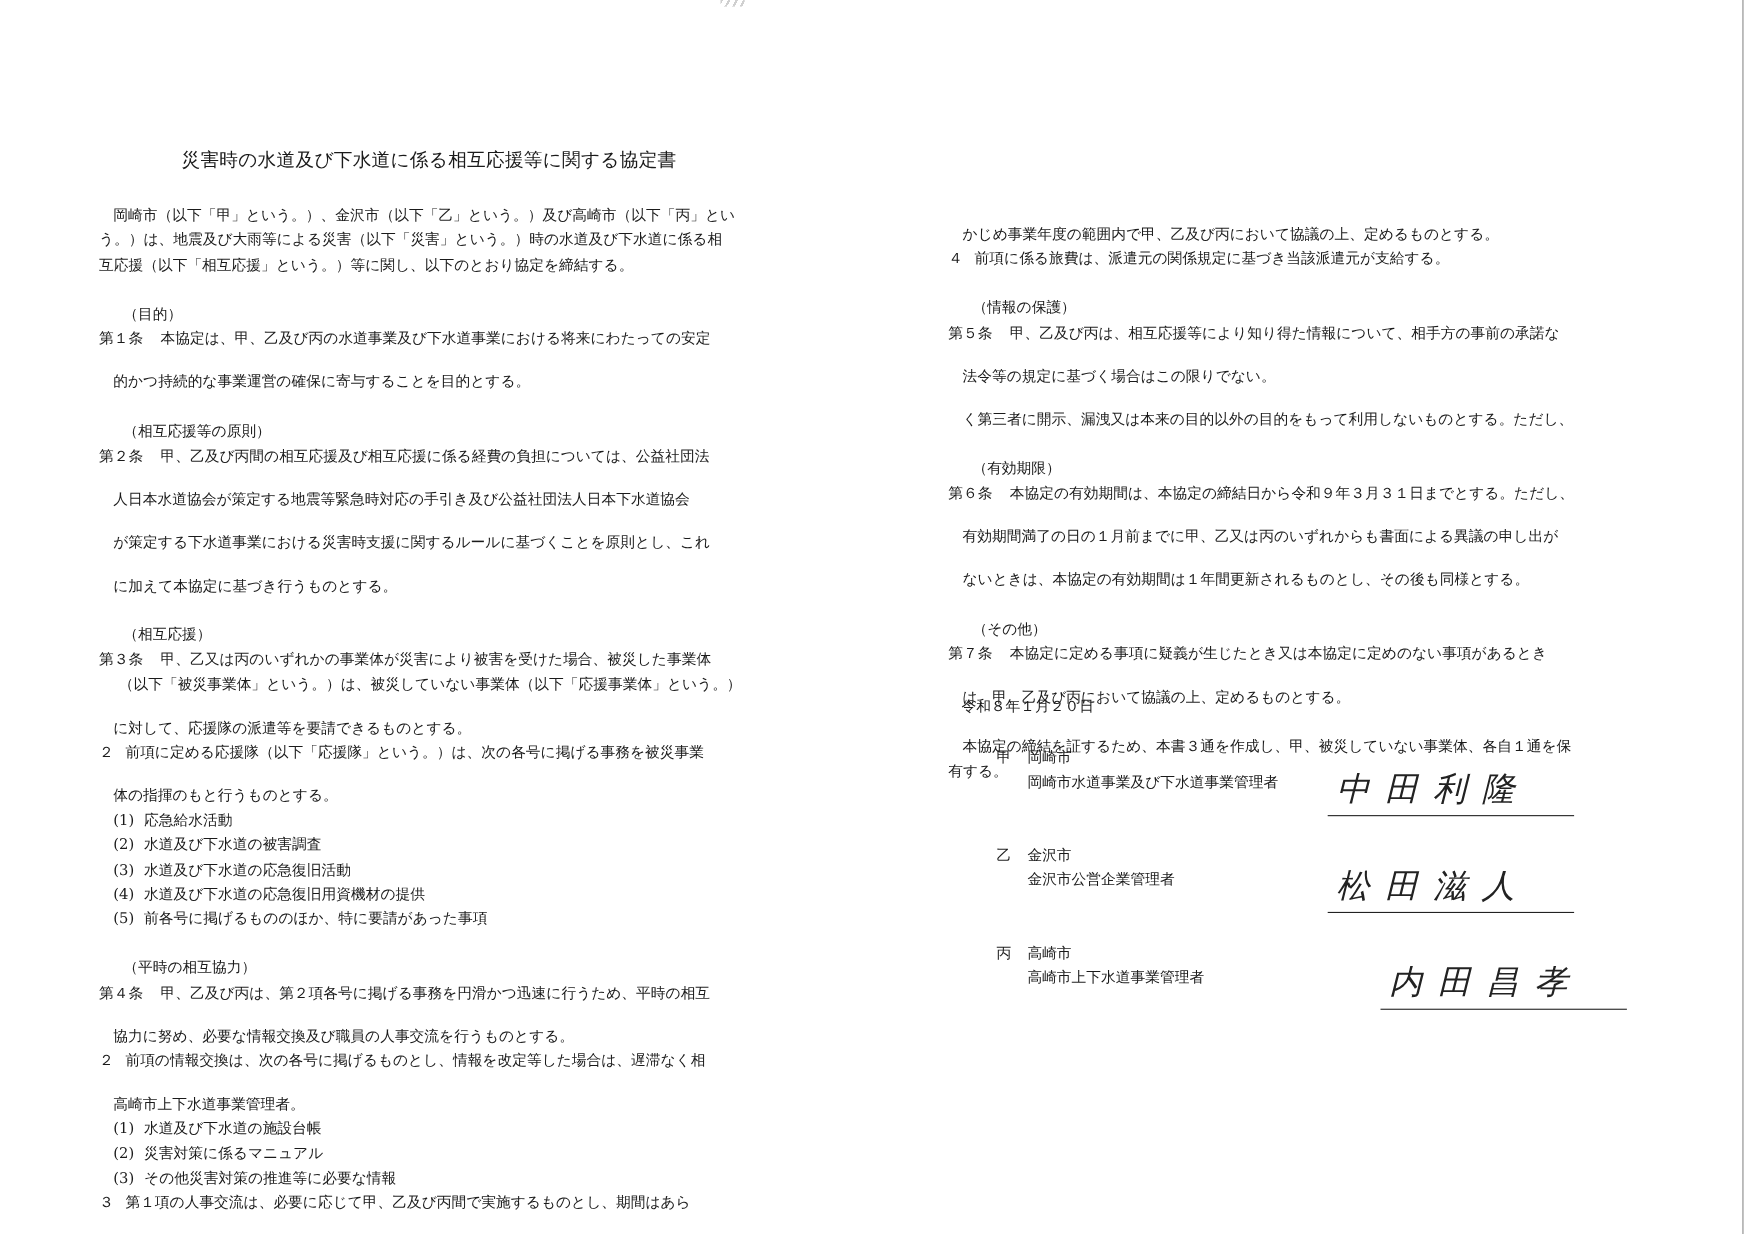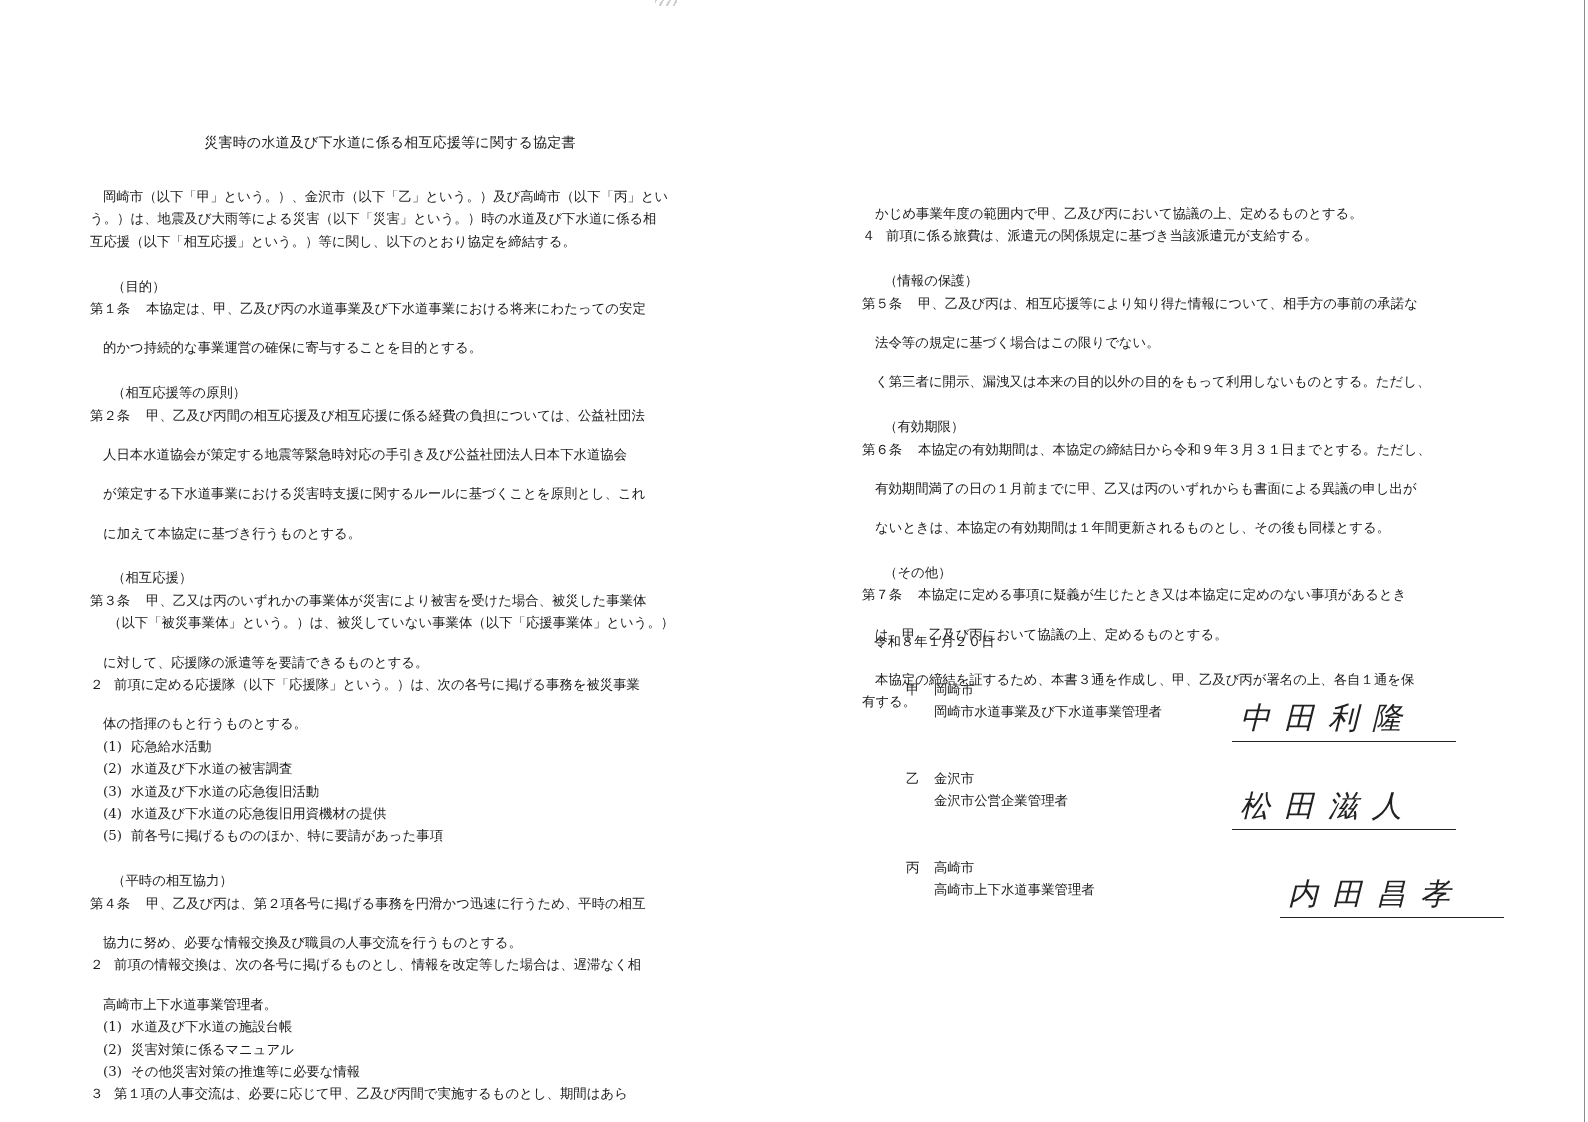--- a/index.html
+++ b/index.html
@@ -13,21 +13,21 @@
     .edge-line {
       position: absolute; top: 0; right: 3px; width: 1px; height: 1122px; background: #8a8a8a;
     }
     .scan-mark {
       position: absolute; top: 0; left: 655px; width: 22px; height: 6px;
       background: repeating-linear-gradient(120deg, #bbb 0 2px, transparent 2px 6px);
       opacity: 0.7;
     }
     .title {
       position: absolute; top: 134px; left: 150px; width: 480px;
-      text-align: center; font-size: 14px; letter-spacing: 0.2px;
+      text-align: center; font-size: 17px; letter-spacing: 0.2px;
       font-family: "DejaVu Sans", "Liberation Sans", sans-serif;
     }
     .col { position: absolute; }
     .col-left { top: 186px; left: 90px; width: 620px; }
     .col-right { top: 186px; left: 862px; width: 620px; }
     .line { line-height: 22.4px; white-space: nowrap; height: 22.4px; }
     .ind1 { padding-left: 13px; }
     .ind-head { padding-left: 22px; }
     .ind-item { padding-left: 13px; }
     .ind-cont { padding-left: 13px; margin-top: 17px; }
@@ -36,21 +36,21 @@
     .art-no { display: inline-block; width: 56px; }
     .para-no { display: inline-block; width: 24px; }
     .item-no { display: inline-block; width: 28px; }
 
     .date { position: absolute; top: 633px; left: 874px; text-align: center; }
     .party { position: absolute; left: 906px; }
     .party .label { display: inline-block; width: 28px; }
     .party .city { display: inline-block; }
     .party .office { padding-left: 28px; }
     .sig {
-      position: absolute; left: 1232px; width: 224px; height: 44px;
+      position: absolute; left: 1207px; width: 224px; height: 44px;
       border-bottom: 1.5px solid #222;
       font-family: "DejaVu Sans", sans-serif;
       font-size: 30px; letter-spacing: 14px;
       color: #222; line-height: 40px; padding-left: 8px;
       font-style: italic;
     }
   </style>
 </head>
 <body>
 
@@ -116,21 +116,21 @@
   <div class="line"><span class="art-no">第６条</span><span>本協定の有効期間は、本協定の締結日から令和９年３月３１日までとする。ただし、</span></div>
   <div class="line ind-cont">有効期間満了の日の１月前までに甲、乙又は丙のいずれからも書面による異議の申し出が</div>
   <div class="line ind-cont">ないときは、本協定の有効期間は１年間更新されるものとし、その後も同様とする。</div>
   <div class="gap"></div>
 
   <div class="line ind-head">（その他）</div>
   <div class="line"><span class="art-no">第７条</span><span>本協定に定める事項に疑義が生じたとき又は本協定に定めのない事項があるとき</span></div>
   <div class="line ind-cont">は、甲、乙及び丙において協議の上、定めるものとする。</div>
   <div class="gap"></div>
 
-  <div class="line ind1">本協定の締結を証するため、本書３通を作成し、甲、乙及び丙が署名の上、各自１通を保</div>
+  <div class="line ind1">本協定の締結を証するため、本書３通を作成し、甲、被災していない事業体、各自１通を保</div>
   <div class="line">有する。</div>
 </div>
 
 <div class="date">令和８年１月２０日</div>
 
 <div class="party" style="top:679px;">
   <div class="line"><span class="label">甲</span><span class="city">岡崎市</span></div>
   <div class="line office">岡崎市水道事業及び下水道事業管理者</div>
 </div>
 <div class="sig" style="top:698px;">中田利隆</div>

